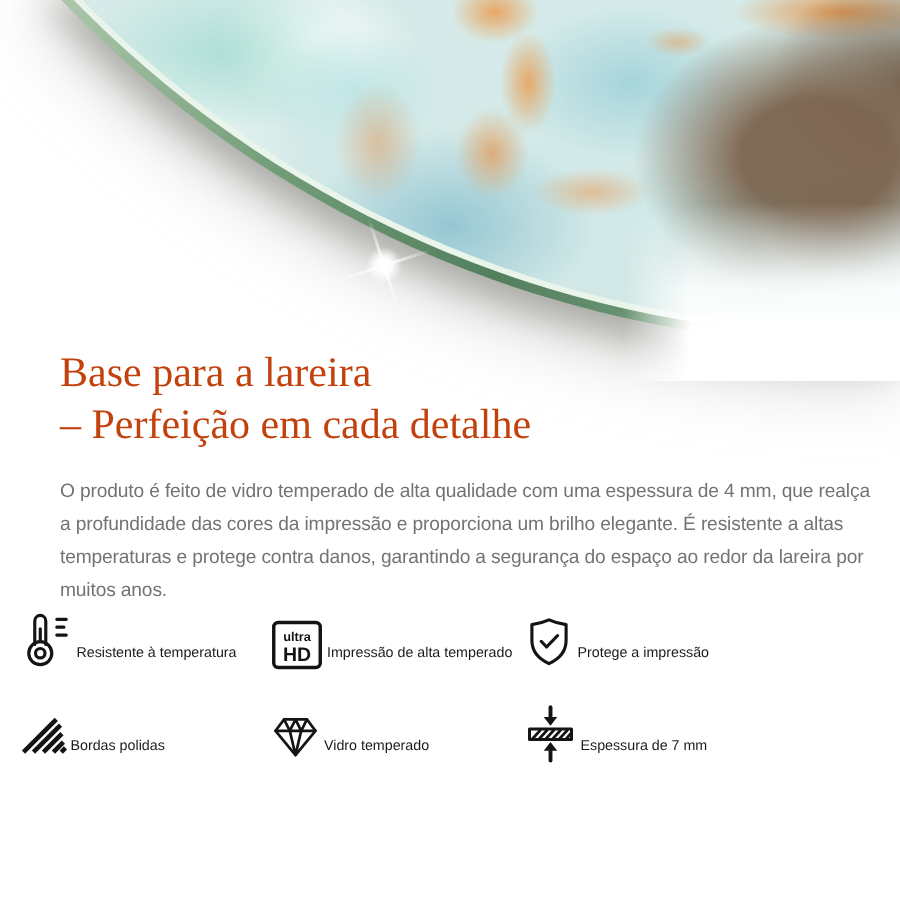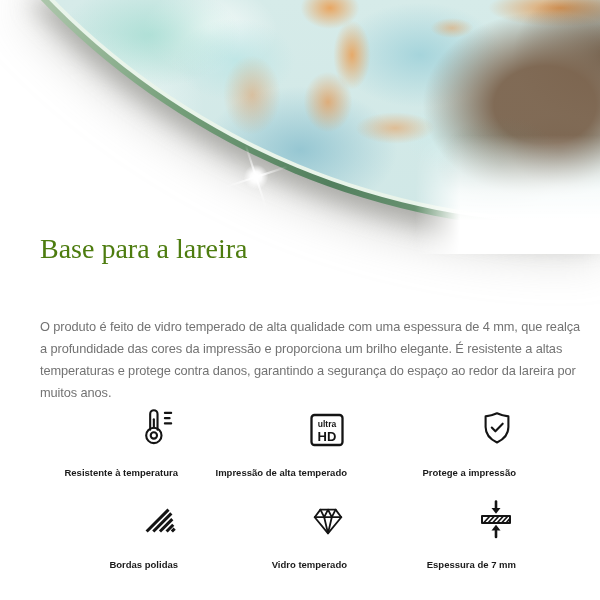--- a/index.html
+++ b/index.html
@@ -46,30 +46,30 @@
   .sparkle{position:absolute;left:242px;top:163px;width:28px;height:28px;
         background:radial-gradient(circle, #fff 0 14%, rgba(255,255,255,0.9) 28%, rgba(255,255,255,0) 62%);
         transform:rotate(-18deg);}
   .sparkle::before,.sparkle::after{content:"";position:absolute;left:-19px;right:-19px;top:50%;height:2px;
         margin-top:-1px;background:linear-gradient(90deg, transparent, rgba(255,255,255,0.95), transparent);}
   .sparkle::after{transform:rotate(90deg);}
 
   
   .heading{position:absolute;left:40px;top:231px;
         font-family:"Liberation Serif","DejaVu Serif",serif;
-        font-size:28px;line-height:35px;font-weight:400;color:#4d7c0f;}
+        font-size:28px;line-height:35px;font-weight:400;color:#c2410c;}
   .description{position:absolute;left:40px;top:303px;width:540px;
         font-size:12.8px;line-height:22px;letter-spacing:-0.1px;color:#737373;}
 
   
   .features{position:absolute;left:9px;top:404px;width:507px;
         display:grid;grid-template-columns:repeat(3,169px);row-gap:18px;}
-  .feature{display:flex;flex-direction:column;align-items:flex-end;}
+  .feature{display:flex;flex-direction:row;align-items:center;}
   .icon-box{height:44px;display:flex;align-items:flex-end;justify-content:center;}
-  .feature-label{margin-top:19px;font-size:9.5px;color:#1a1a1a;text-align:center;white-space:nowrap;font-weight:bold;}
+  .feature-label{margin-top:19px;font-size:9.5px;color:#1a1a1a;text-align:center;white-space:nowrap;}
   .ico{stroke:#141414;fill:none;stroke-width:2;stroke-linecap:round;stroke-linejoin:round;}
   .ico .fill{fill:#141414;stroke:none;}
   .ico text{fill:#141414;stroke:none;font-family:"Liberation Sans",sans-serif;}
 </style>
 </head>
 <body>
 
 <div class="page">
 
   <div class="hero" title="Round tempered-glass fireplace base with teal, orange and brown marble ink artwork">
@@ -81,20 +81,21 @@
       </div>
     <div class="layer glass-edge"></div>
     <div class="layer glass-edge-inner"></div>
     <div class="layer marble"></div>
     <div class="fade"></div>
     <div class="sparkle"></div>
   </div>
 
   <div class="heading">
     <div>Base para a lareira</div>
+    <div>– Perfeição em cada detalhe</div>
   </div>
 
   <p class="description">O produto é feito de vidro temperado de alta qualidade com uma espessura de 4 mm, que realça a profundidade das cores da impressão e proporciona um brilho elegante. É resistente a altas temperaturas e protege contra danos, garantindo a segurança do espaço ao redor da lareira por muitos anos.</p>
 
   <div class="features">
 
     <div class="feature">
       <div class="icon-box">
         <svg class="ico" width="42" height="44" viewBox="0 0 40 40">
           <circle cx="17" cy="29" r="7.3"></circle>

